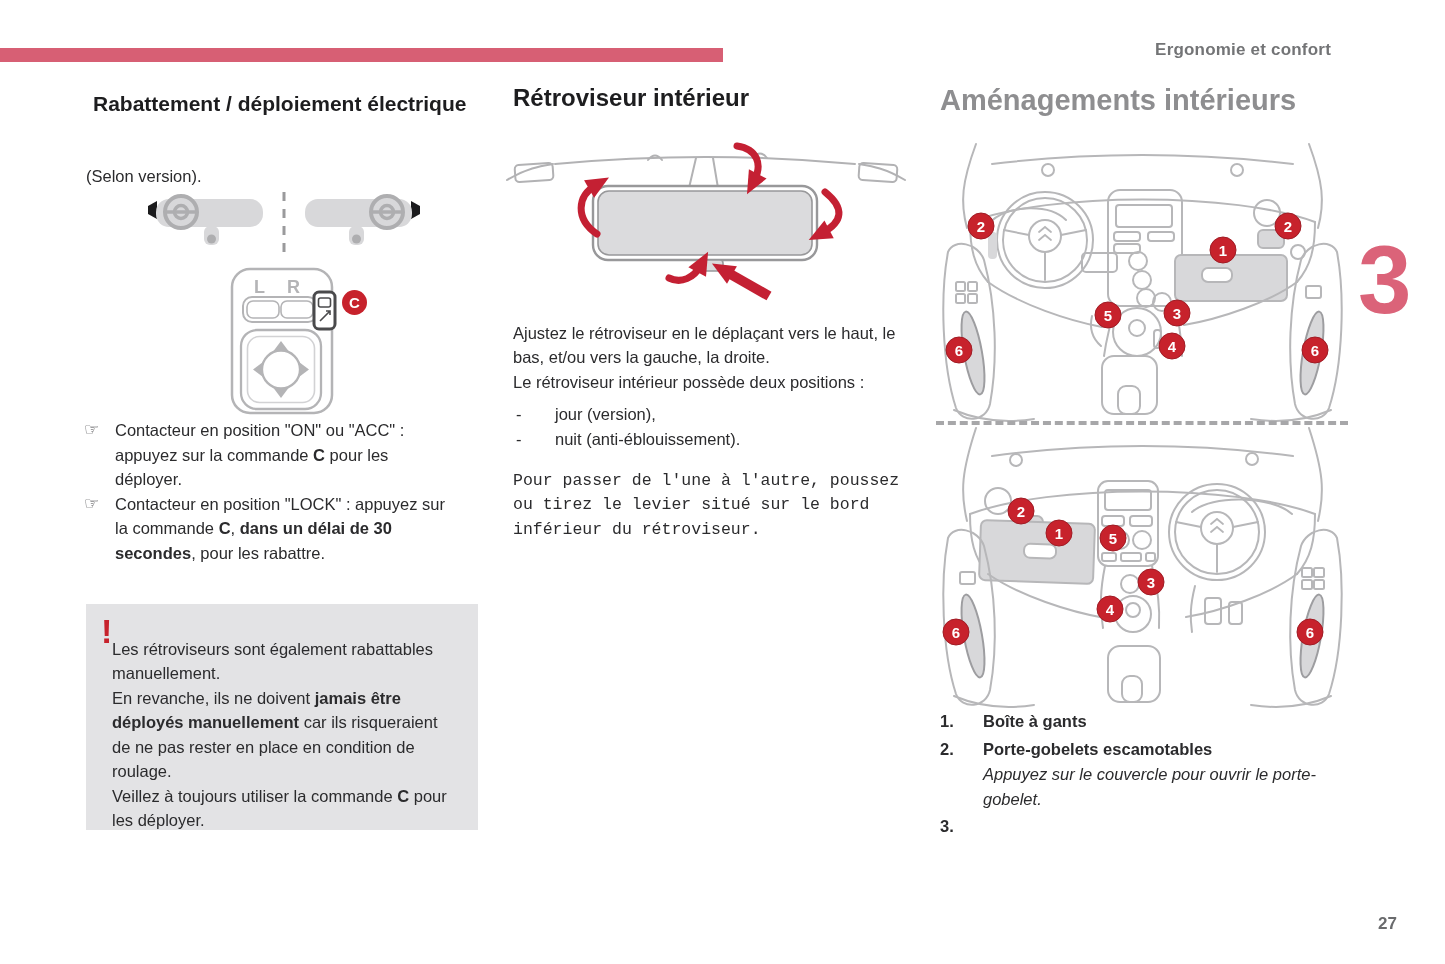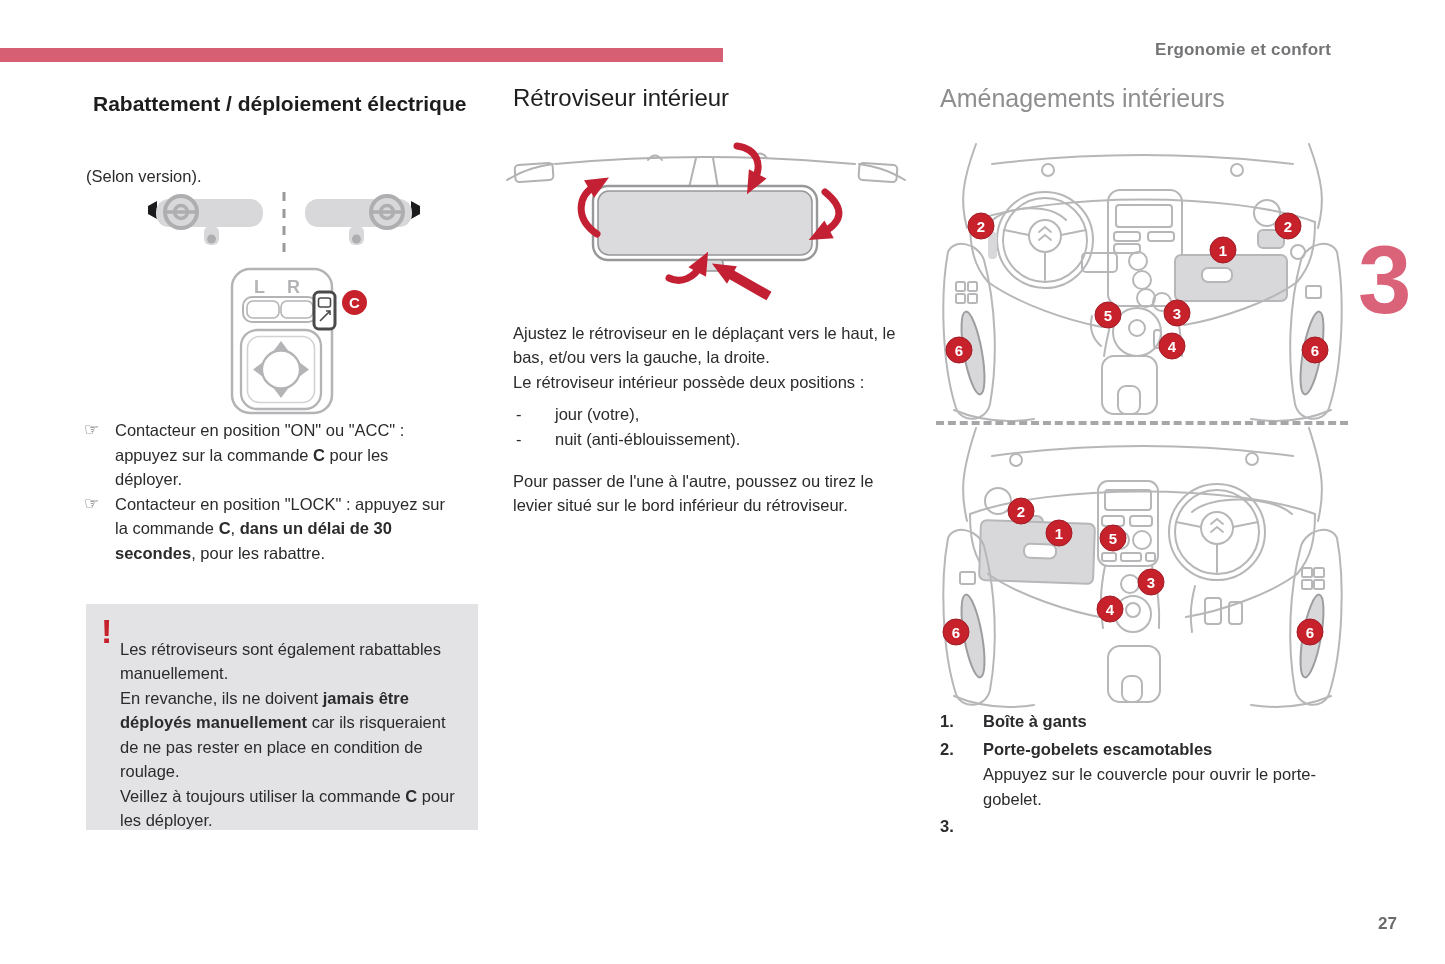--- a/index.html
+++ b/index.html
@@ -13,61 +13,61 @@
   .page-header{position:absolute;top:40px;right:114px;font-size:17px;color:#737476;letter-spacing:.2px;font-weight:bold;}
   .chapter-num{position:absolute;left:1358px;top:232px;font-size:96px;font-weight:bold;color:#db6379;line-height:1;}
   .page-num{position:absolute;left:1378px;top:914px;font-size:17px;font-weight:bold;color:#6a6b6d;}
 
   .col{position:absolute;top:84px;}
   .col1{left:86px;width:394px;}
   .col2{left:513px;width:394px;}
   .col3{left:940px;width:405px;}
 
   .title-black{font-size:21px;font-weight:bold;color:#1d1d1f;line-height:1.2;margin:7px;}
-  .title-mid{font-size:24px;font-weight:normal;color:#1d1d1f;margin:0;}
-  .title-gray{font-size:25px;font-weight:normal;color:#8e8e90;margin:0;white-space:nowrap;}
+  .title-mid{font-size:24px;font-weight:bold;color:#1d1d1f;margin:0;}
+  .title-gray{font-size:29px;font-weight:bold;color:#8e8e90;margin:0;white-space:nowrap;}
 
   .abs{position:absolute;}
   .subtitle{top:66px;left:0;font-size:16.5px;}
 
   .fig-cars{top:102px;left:62px;width:272px;height:78px;}
   .fig-control{top:182px;left:144px;width:150px;height:154px;}
   .c-badge{position:absolute;left:112px;top:24px;width:25px;height:25px;border-radius:50%;
     background:#c7222c;color:#fff;font-weight:bold;font-size:15px;display:flex;align-items:center;justify-content:center;}
 
   .hand-list{top:334px;left:0;width:372px;margin:0;padding:0;list-style:none;font-size:16.5px;line-height:24.5px;}
   .hand-list li{position:relative;padding-left:29px;}
   .hand{position:absolute;left:-2px;top:-1px;font-family:"DejaVu Sans", sans-serif;font-size:17px;color:#47474a;}
 
   .warning-box{top:520px;left:0;width:392px;height:226px;background:#e3e3e5;box-sizing:border-box;}
   .warn-bang{position:absolute;left:15px;top:8px;font-size:34px;font-weight:bold;color:#c7222c;}
-  .warn-text{position:absolute;left:34px;top:16px;width:344px;font-size:16.5px;line-height:24.5px;white-space:pre-line;}
+  .warn-text{position:absolute;left:26px;top:16px;width:344px;font-size:16.5px;line-height:24.5px;white-space:pre-line;}
 
   .fig-mirror{top:50px;left:-10px;width:406px;height:170px;}
   .p-block{font-size:16.5px;line-height:24.5px;white-space:pre-line;}
   .mid-p1{top:220px;left:0;width:394px;}
   .dash-list{top:318px;left:0;width:394px;}
   .dash-row{position:relative;padding-left:42px;font-size:16.5px;line-height:24.5px;}
   .dash-glyph{position:absolute;left:3px;top:0;}
-  .mid-p2{top:368px;left:0;width:394px;}
+  .mid-p2{top:368px;left:0;width:394px;font-family:Liberation Mono, monospace;}
 
   .fig-dash{left:0;width:405px;}
   .fig-dash1{top:56px;height:282px;}
   .fig-dash2{top:342px;height:282px;}
   .dashed-sep{top:337px;left:-4px;width:412px;height:0;border-top:4px dashed #a7a7a9;}
   .callout{position:absolute;width:27px;height:27px;border-radius:50%;background:#c7222c;border:1px solid #a01b24;
     color:#fff;font-weight:bold;font-size:15px;display:flex;align-items:center;justify-content:center;
     transform:translate(-50%,-50%);box-sizing:border-box;}
 
   .num-list{top:624px;left:0;width:380px;}
   .num-item{margin-bottom:2px;}
   .num-row{display:flex;font-size:16.5px;line-height:26px;}
   .num-col{width:43px;font-weight:bold;flex:none;}
   .num-title{font-weight:bold;}
-  .num-desc{margin-left:43px;font-size:16.5px;line-height:24.5px;}
+  .num-desc{margin-left:43px;font-size:16.5px;line-height:24.5px;font-style:italic;}
 
   svg{display:block;}
   svg text{font-family:"Liberation Sans", sans-serif;}
 </style>
 </head>
 <body>
 
 <div class="page">
 
   <div class="top-bar"></div>
@@ -171,21 +171,21 @@
         </g>
         <line x1="266" y1="162" x2="222" y2="137" stroke="#c42033" stroke-width="10" marker-end="url(#ah)"></line>
       </svg>
     </div>
 
     <p class="abs p-block mid-p1">Ajustez le rétroviseur en le déplaçant vers le haut, le bas, et/ou vers la gauche, la droite.
 Le rétroviseur intérieur possède deux positions :</p>
     <div class="abs dash-list">
       <div class="dash-row">
         <span class="dash-glyph">-</span>
-        <span>jour (votre),</span>
+        <span>jour (version),</span>
       </div>
       <div class="dash-row">
         <span class="dash-glyph">-</span>
         <span>nuit (anti-éblouissement).</span>
       </div>
     </div>
     <p class="abs p-block mid-p2">Pour passer de l'une à l'autre, poussez ou tirez le levier situé sur le bord inférieur du rétroviseur.</p>
   </section>
 
   <section class="col col3">

